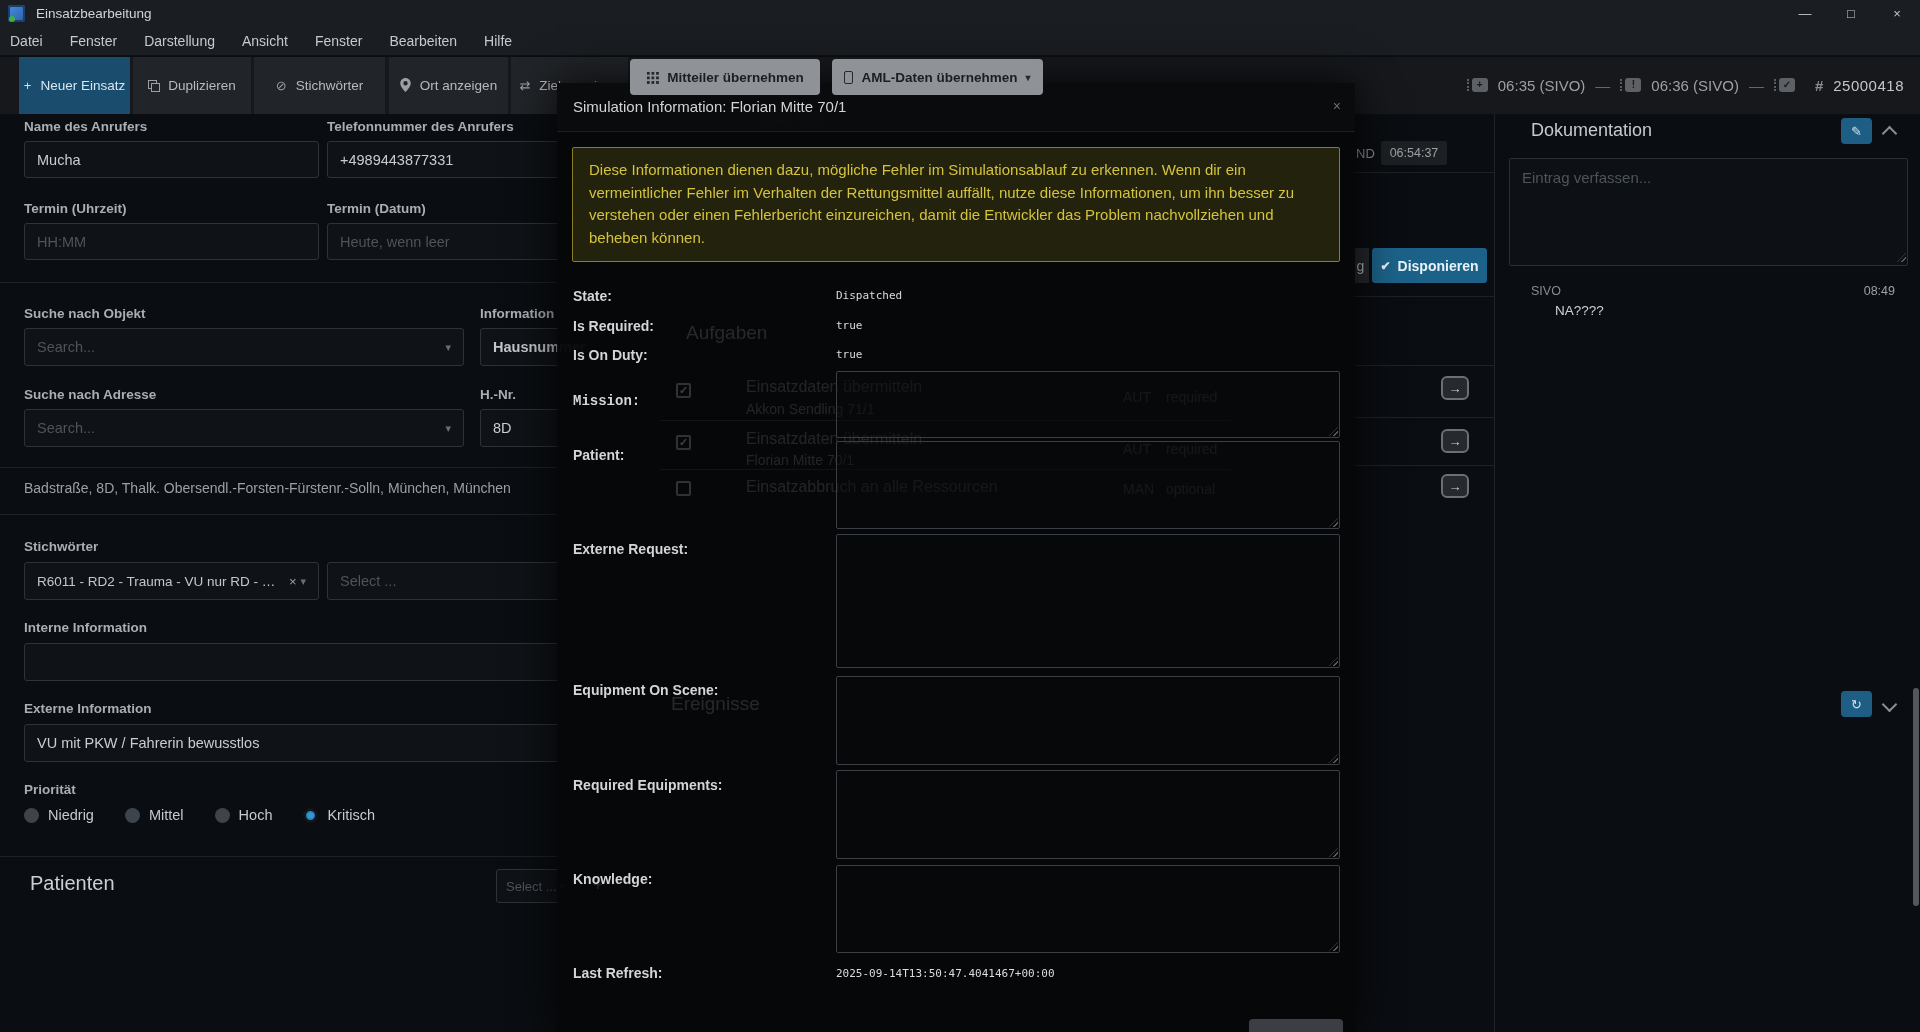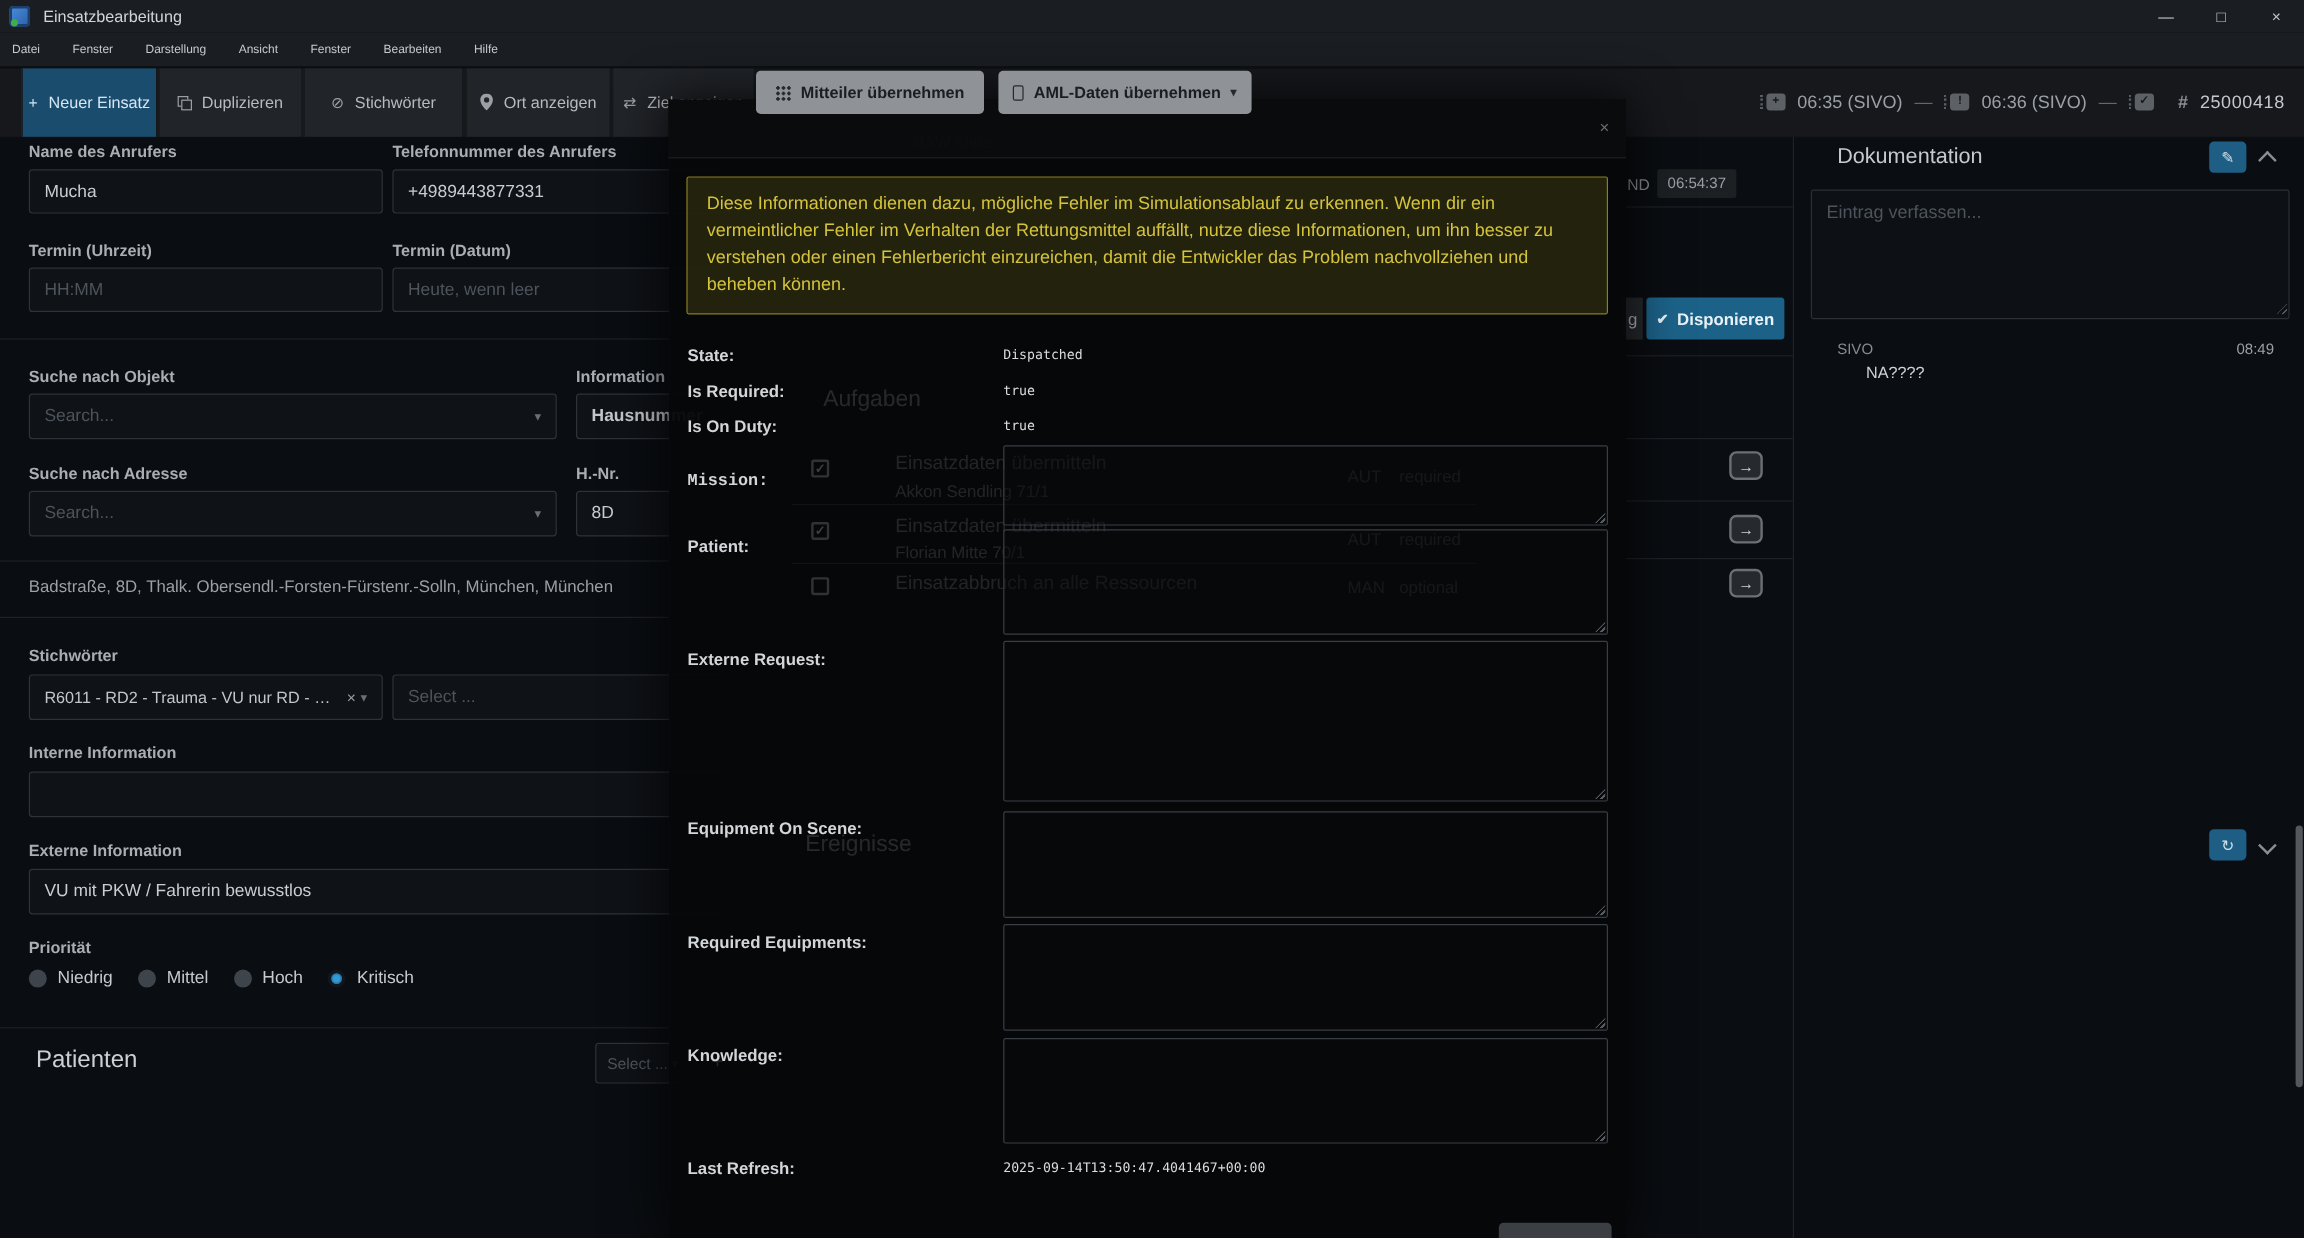--- a/index.html
+++ b/index.html
@@ -9,21 +9,21 @@
   .titlebar{left:0;top:0;width:1920px;height:27px;background:#1a1d21;}
   .app-icon{left:8px;top:5px;width:17px;height:17px;border-radius:3px;
     background:linear-gradient(135deg,#4a8fdc,#2a5fa8);box-shadow:inset 0 0 0 2px #1d3f6e;}
   .app-icon-dot{left:9px;top:16px;width:6px;height:6px;border-radius:50%;background:#3fae49;}
   .title-text{left:36px;top:6px;font-size:13.5px;color:#d2d5d8;}
   .win-controls{right:0;top:0;height:27px;display:flex;}
   .win-btn{width:46px;height:27px;display:flex;align-items:center;justify-content:center;color:#c4c8cc;font-size:13px;}
   
   .menubar{left:0;top:27px;width:1920px;height:29px;background:#1a1d21;border-bottom:1px solid #0e1013;
     display:flex;align-items:center;padding-left:10px;gap:27px;box-sizing:border-box;}
-  .menu-item{font-size:10px;color:#c6cacd;}
+  .menu-item{font-size:14px;color:#c6cacd;}
   
   .toolbar-bg{left:0;top:57px;width:1920px;height:57px;background:#16181c;border-bottom:1px solid #0c0e10;}
   .tbtn{top:57px;height:57px;display:flex;align-items:center;justify-content:center;gap:9px;
     background:#212428;font-size:13.5px;color:#b6bbc0;box-sizing:border-box;border-left:1px solid #16181c;}
   .tbtn .ticon{color:#9aa0a5;font-size:13px;line-height:1;}
   .tbtn-active{background:#1a4c6e;color:#d6e7f3;}
   .tbtn-active .ticon{color:#cfe3ef;}
   .tbtn-light{top:59px;height:36px;background:#8f9397;color:#1b1e21;border-radius:4px;
     display:flex;align-items:center;justify-content:center;gap:8px;font-size:13.5px;font-weight:700;z-index:45;}
   .tbtn-light .ticon{color:#26292c;}
@@ -44,21 +44,21 @@
   .inp{position:absolute;background:#0f1216;border:1px solid #2e3339;border-radius:3px;color:#c9cdd1;
     font-size:14.5px;padding:0 12px;box-sizing:border-box;font-family:"Liberation Sans",sans-serif;outline:none;}
   .inp::placeholder,textarea::placeholder{color:#4d545b;opacity:1;}
   .selbox{position:absolute;background:#0f1216;border:1px solid #2e3339;border-radius:3px;display:flex;
     align-items:center;padding:0 12px;box-sizing:border-box;font-size:14.5px;overflow:hidden;white-space:nowrap;}
   .sel-ph{color:#4d545b;}
   .sel-val{color:#c3c7cb;}
   .caret{margin-left:auto;color:#6a6f74;font-size:11px;padding-left:8px;}
   .tag-x{color:#9aa0a5;margin-left:7px;font-size:13px;}
   .addr{font-size:14px;color:#9aa0a6;}
-  .radio-row{display:flex;align-items:center;gap:21px;}
+  .radio-row{display:flex;align-items:center;gap:31px;}
   .radio-opt{display:flex;align-items:center;gap:9px;}
   .radio{width:15px;height:15px;border-radius:50%;background:#3d444b;box-sizing:border-box;}
   .radio-sel{width:15px;height:15px;background:#2f9bd6;border:3.5px solid #10161c;box-shadow:0 0 0 1.5px #2b7fb4 inset;}
   .radio-label{font-size:14.5px;color:#c6cacd;}
   .section-title{font-size:20px;color:#ccd0d4;}
   
   .mline{height:1px;background:#1e2226;left:1350px;width:144px;position:absolute;}
   .timechip{left:1381px;top:141px;width:66px;height:24px;background:#1d2023;border-radius:2px;
     display:flex;align-items:center;justify-content:center;font-size:12.5px;color:#9aa0a6;}
   .dispatch{left:1372px;top:248px;width:115px;height:35px;background:#1c6288;border-radius:3px;
@@ -345,20 +345,21 @@
     <span class="abs gcheck" style="left:119px;top:398px;"></span>
     <span class="abs ghost ghost-main" style="left:189px;top:395px;">Einsatzabbruch an alle Ressourcen</span>
     <span class="abs ghost ghost-sub" style="left:566px;top:398px;">MAN</span>
     <span class="abs ghost ghost-sub" style="left:609px;top:398px;">optional</span>
 
     <span class="abs ghost-title" style="left:114px;top:610px;">Ereignisse</span>
     <span class="abs ghost" style="left:36px;top:792px;font-size:17px;">+</span>
   </div>
 
   <div class="abs modal-titlebar">
+    <span class="abs modal-title">Simulation Information: Florian Mitte 70/1</span>
     <span class="abs modal-close">×</span>
   </div>
 
   <div class="abs warn">Diese Informationen dienen dazu, mögliche Fehler im Simulationsablauf zu erkennen. Wenn dir ein vermeintlicher Fehler im Verhalten der Rettungsmittel auffällt, nutze diese Informationen, um ihn besser zu verstehen oder einen Fehlerbericht einzureichen, damit die Entwickler das Problem nachvollziehen und beheben können.</div>
 
   <span class="abs mlabel" style="left:16px;top:205px;">State:</span>
   <span class="abs mval" style="left:279px;top:206px;">Dispatched</span>
 
   <span class="abs mlabel" style="left:16px;top:235px;">Is Required:</span>
   <span class="abs mval" style="left:279px;top:236px;">true</span>

